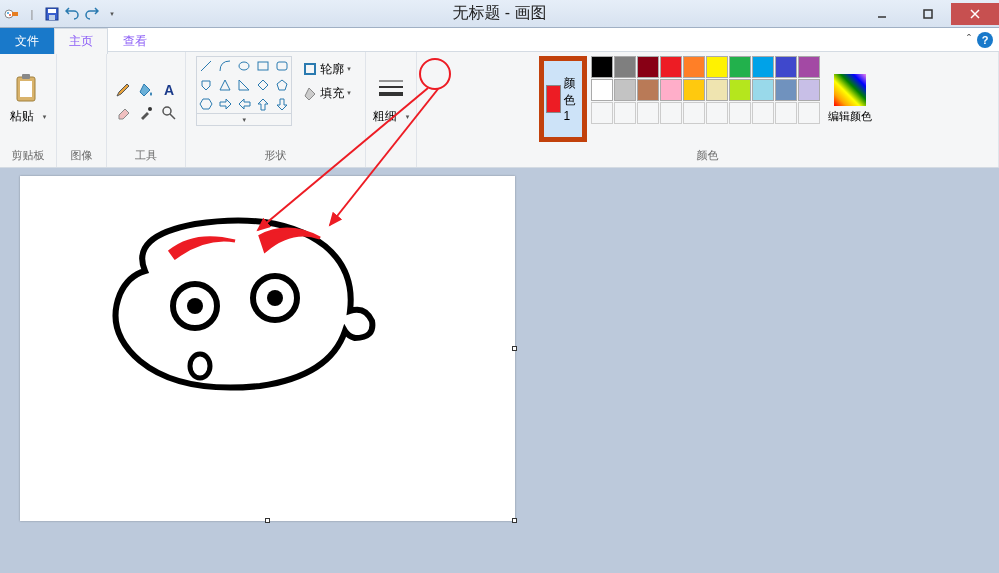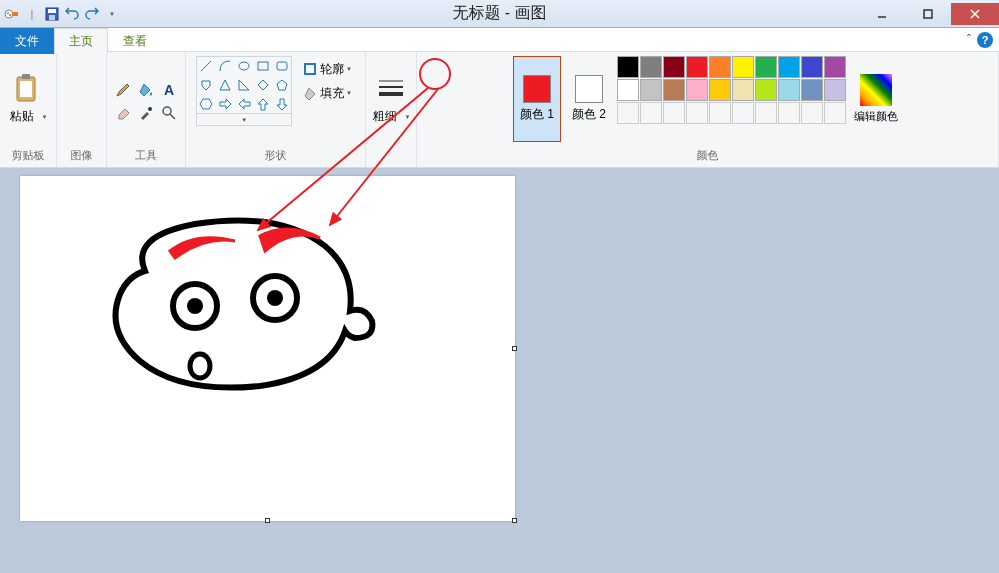--- a/index.html
+++ b/index.html
@@ -6,21 +6,21 @@
 body{width:999px;height:573px;background:#bcc9db;overflow:hidden;display:flex;flex-direction:column}
 .titlebar{height:28px;background:linear-gradient(#e6eef8,#d7e2f0);display:flex;align-items:center;position:relative;border-bottom:1px solid #a0b0c4}
 .qat{display:flex;align-items:center;gap:4px;padding-left:4px}
 .qat-ico{width:16px;height:16px;display:flex;align-items:center;justify-content:center;font-size:11px}
 .app-ico svg{width:16px;height:16px}
 .title{position:absolute;left:50%;transform:translateX(-50%);font-size:16px;color:#222}
 .winbtns{margin-left:auto;display:flex}
 .winbtn{width:46px;height:22px;display:flex;align-items:center;justify-content:center}
 .winbtn.close{background:#c75050;color:#fff;width:48px}
 .tabs{height:24px;background:#fff;display:flex;align-items:flex-start;border-bottom:1px solid #d4dbe3;position:relative}
-.tab{padding:4px 14px;font-size:12px;color:#4d7c0f;border:1px solid transparent;border-bottom:none}
+.tab{padding:4px 14px;font-size:12px;color:#8b5cf6;border:1px solid transparent;border-bottom:none}
 .tab.file{background:#1979ca;color:#fff}
 .tab.active{background:#f5f6f7;border-color:#d4dbe3}
 .tabs .help{position:absolute;right:6px;top:4px;display:flex;gap:6px;align-items:center}
 .help-ico{width:16px;height:16px;border-radius:50%;background:#1979ca;color:#fff;display:flex;align-items:center;justify-content:center;font-size:11px;font-weight:bold}
 .ribbon{height:116px;background:#f5f6f7;display:flex;border-bottom:1px solid #d4dbe3}
 .group{display:flex;flex-direction:column;align-items:center;padding:4px 6px 2px;border-right:1px solid #e0e4ea;min-width:50px}
 .group-body{flex:1;display:flex;align-items:flex-start;gap:2px}
 .group-label{font-size:11px;color:#6a6a6a;padding:2px 0}
 .bigbtn{display:flex;flex-direction:column;align-items:center;justify-content:center;width:44px;height:86px;gap:3px}
 .bigbtn .ico{width:32px;height:32px;display:flex;align-items:center;justify-content:center}
@@ -28,21 +28,21 @@
 .sm{display:flex;align-items:center;gap:3px;height:22px;padding:0 4px;font-size:11px}
 .stack{display:flex;flex-direction:column;gap:2px;padding-top:2px}
 .toolgrid{display:grid;grid-template-columns:repeat(3,20px);grid-template-rows:repeat(2,20px);gap:3px}
 .toolgrid .tico{width:20px;height:20px;display:flex;align-items:center;justify-content:center}
 .shapes{display:grid;grid-template-columns:repeat(5,18px);grid-template-rows:repeat(3,18px);gap:1px;position:relative}
 .shp{width:18px;height:18px;display:flex;align-items:center;justify-content:center}
 .shp svg{width:14px;height:14px}
 .shapes-wrap{display:flex;flex-direction:column;border:1px solid #d0d6de}
 .shapes-wrap .exp{height:12px;display:flex;align-items:center;justify-content:center;border-top:1px solid #d0d6de}
 .big-swatch{width:28px;height:28px;border:1px solid #888}
-.color1{border:1px solid #c2410c;background:#cde3f8;padding:2px;display:flex;flex-direction:column;align-items:center;gap:3px;width:48px;height:86px;justify-content:center}
+.color1{border:5px solid #c2410c;background:#cde3f8;padding:2px;display:flex;align-items:center;gap:3px;width:48px;height:86px;justify-content:center}
 .color2{display:flex;flex-direction:column;align-items:center;gap:3px;width:48px;height:86px;justify-content:center}
 .palette{display:grid;grid-template-columns:repeat(10,22px);grid-template-rows:repeat(3,22px);gap:1px}
 .pcell{width:22px;height:22px;border:1px solid #aaa}
 .workspace{flex:1;position:relative;background:#bcc9db;overflow:hidden}
 .canvas{position:absolute;left:20px;top:8px;width:495px;height:345px;background:#fff;box-shadow:0 0 2px rgba(0,0,0,.3)}
 .handle{width:5px;height:5px;background:#fff;border:1px solid #333;position:absolute}
 .annot{position:absolute;left:0;top:0;pointer-events:none}
 .caret{font-size:7px;color:#555}
 .rainbow{width:28px;height:28px;background:linear-gradient(45deg,red,orange,yellow,green,blue,violet)}
 </style>
@@ -297,24 +297,20 @@
       </div>
     </div>
     <div class="group-label"></div>
   </div>
 
   <div class="group" style="flex:1">
     <div class="group-body" style="gap:4px">
       <div class="color1">
         <div class="big-swatch" id="c1sw" style="background: rgb(237, 28, 36);"></div>
         <div class="lbl">颜色 1</div>
-      </div>
-      <div class="color2">
-        <div class="big-swatch" id="c2sw" style="background: rgb(255, 255, 255);"></div>
-        <div class="lbl">颜色 2</div>
       </div>
       <div class="palette" id="palette">
           <div class="pcell" style="background: rgb(0, 0, 0);"></div>
           <div class="pcell" style="background: rgb(127, 127, 127);"></div>
           <div class="pcell" style="background: rgb(136, 0, 21);"></div>
           <div class="pcell" style="background: rgb(237, 28, 36);"></div>
           <div class="pcell" style="background: rgb(255, 127, 39);"></div>
           <div class="pcell" style="background: rgb(255, 242, 0);"></div>
           <div class="pcell" style="background: rgb(34, 177, 76);"></div>
           <div class="pcell" style="background: rgb(0, 162, 232);"></div>

